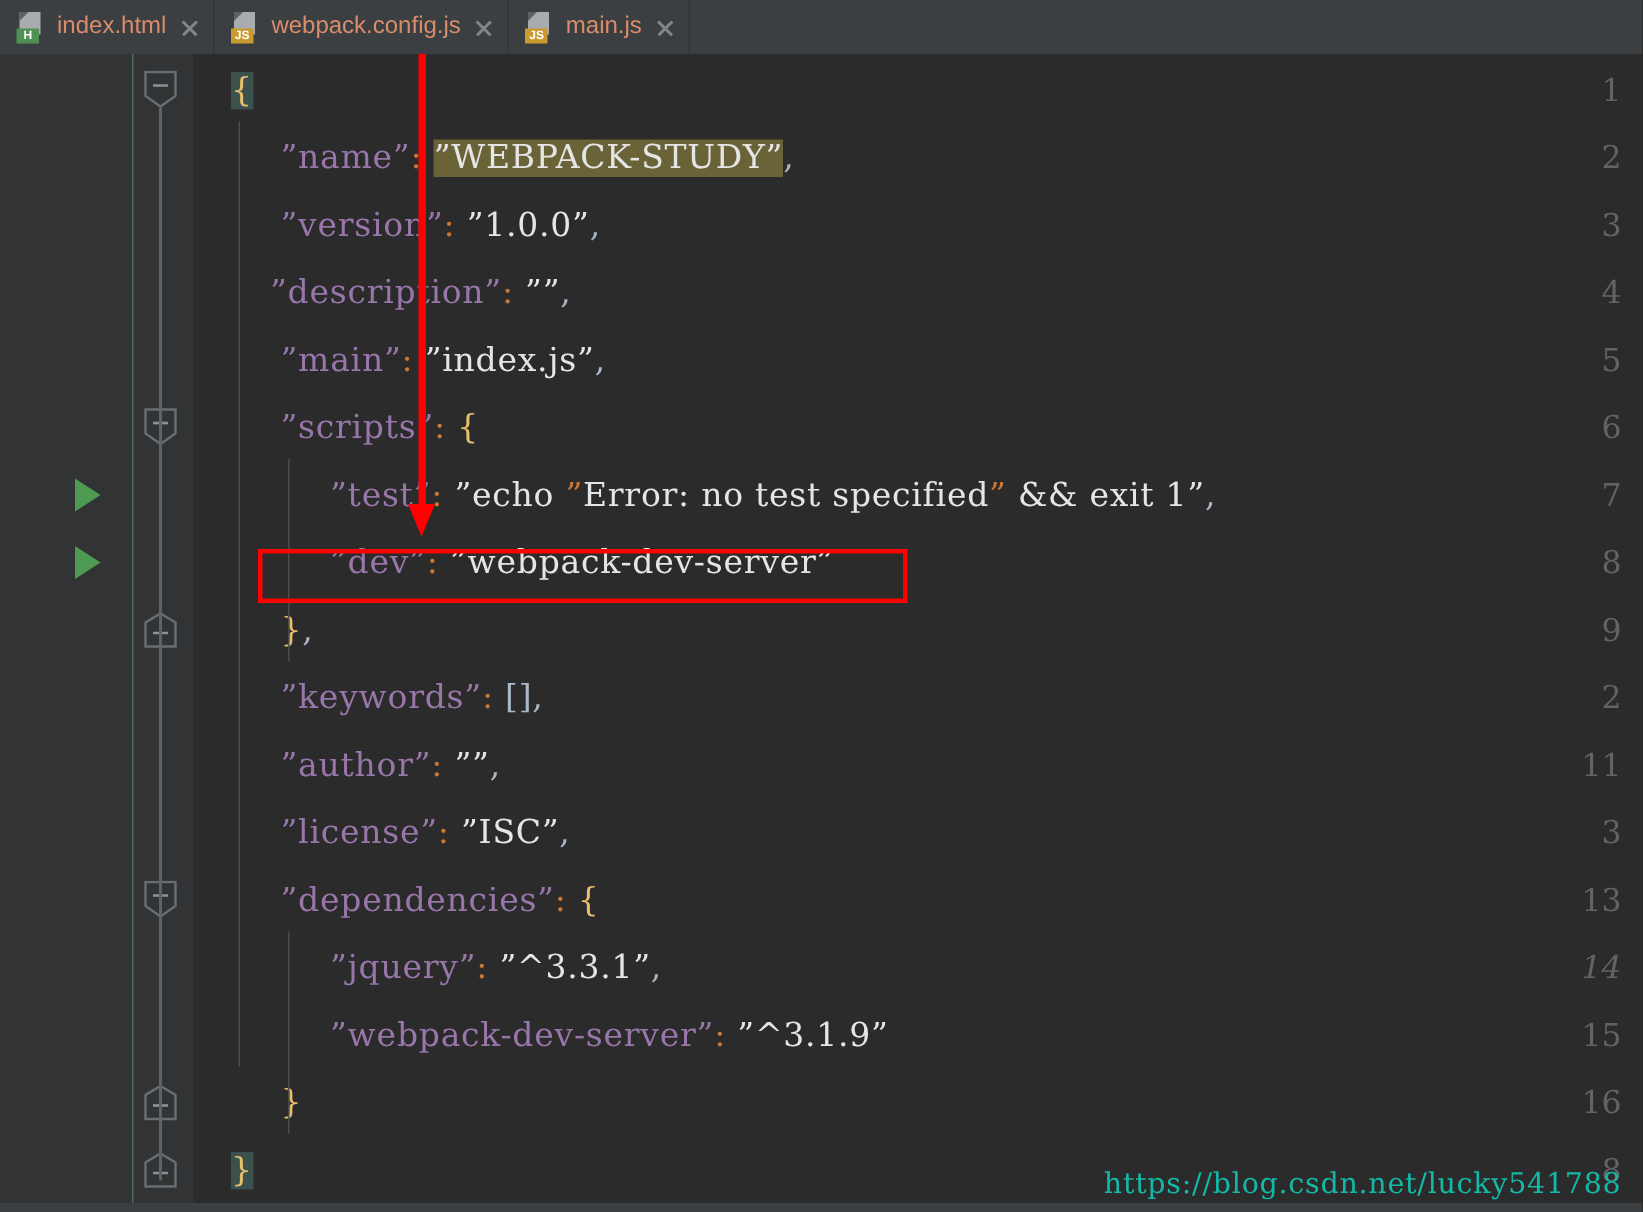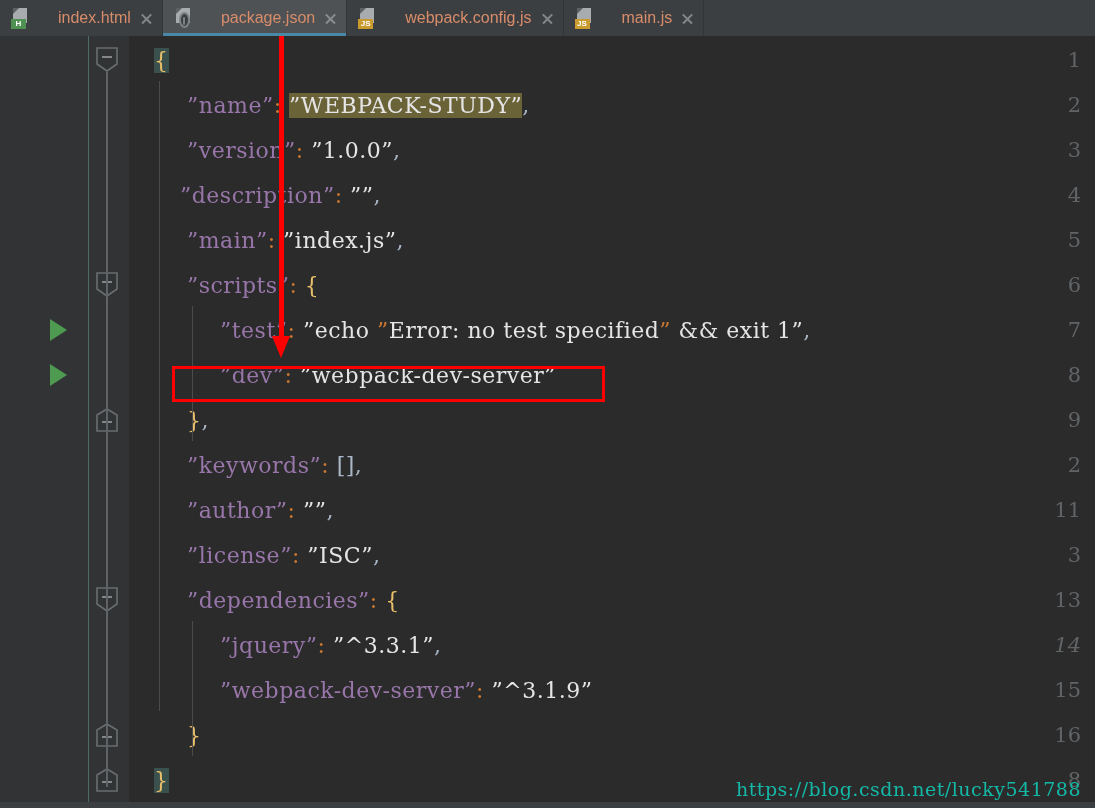--- a/index.html
+++ b/index.html
@@ -55,21 +55,20 @@
     left: 0; right: 0; bottom: 0;
     height: 3px;
     background: #4a88a8;
   }
   .tab-label {
     font-family: "Liberation Sans", sans-serif;
     font-size: 16px;
     color: #d98c6a;
     white-space: nowrap;
     letter-spacing: 0px;
-    margin-left: 20px;
   }
   .tab-close {
     margin-left: 9px;
     width: 13px;
     height: 13px;
     position: relative;
     flex: none;
     opacity: .65;
   }
   .tab-close::before, .tab-close::after {
@@ -289,29 +288,20 @@
     <div class="tab">
       <span class="ficon">
         <span class="page"></span>
           <span class="fold"></span>
         <span class="badge badge-html">H</span>
       </span>
       <span class="tab-label">index.html</span>
       <span class="tab-close"></span>
     </div>
 
-    <div class="tab active">
-      <span class="ficon">
-        <span class="page"></span>
-          <span class="fold"></span>
-        <span class="json-glyph"></span>
-      </span>
-      <span class="tab-label">package.json</span>
-      <span class="tab-close"></span>
-    </div>
 
     <div class="tab">
       <span class="ficon">
         <span class="page"></span>
           <span class="fold"></span>
         <span class="badge badge-js">JS</span>
       </span>
       <span class="tab-label">webpack.config.js</span>
       <span class="tab-close"></span>
     </div>

